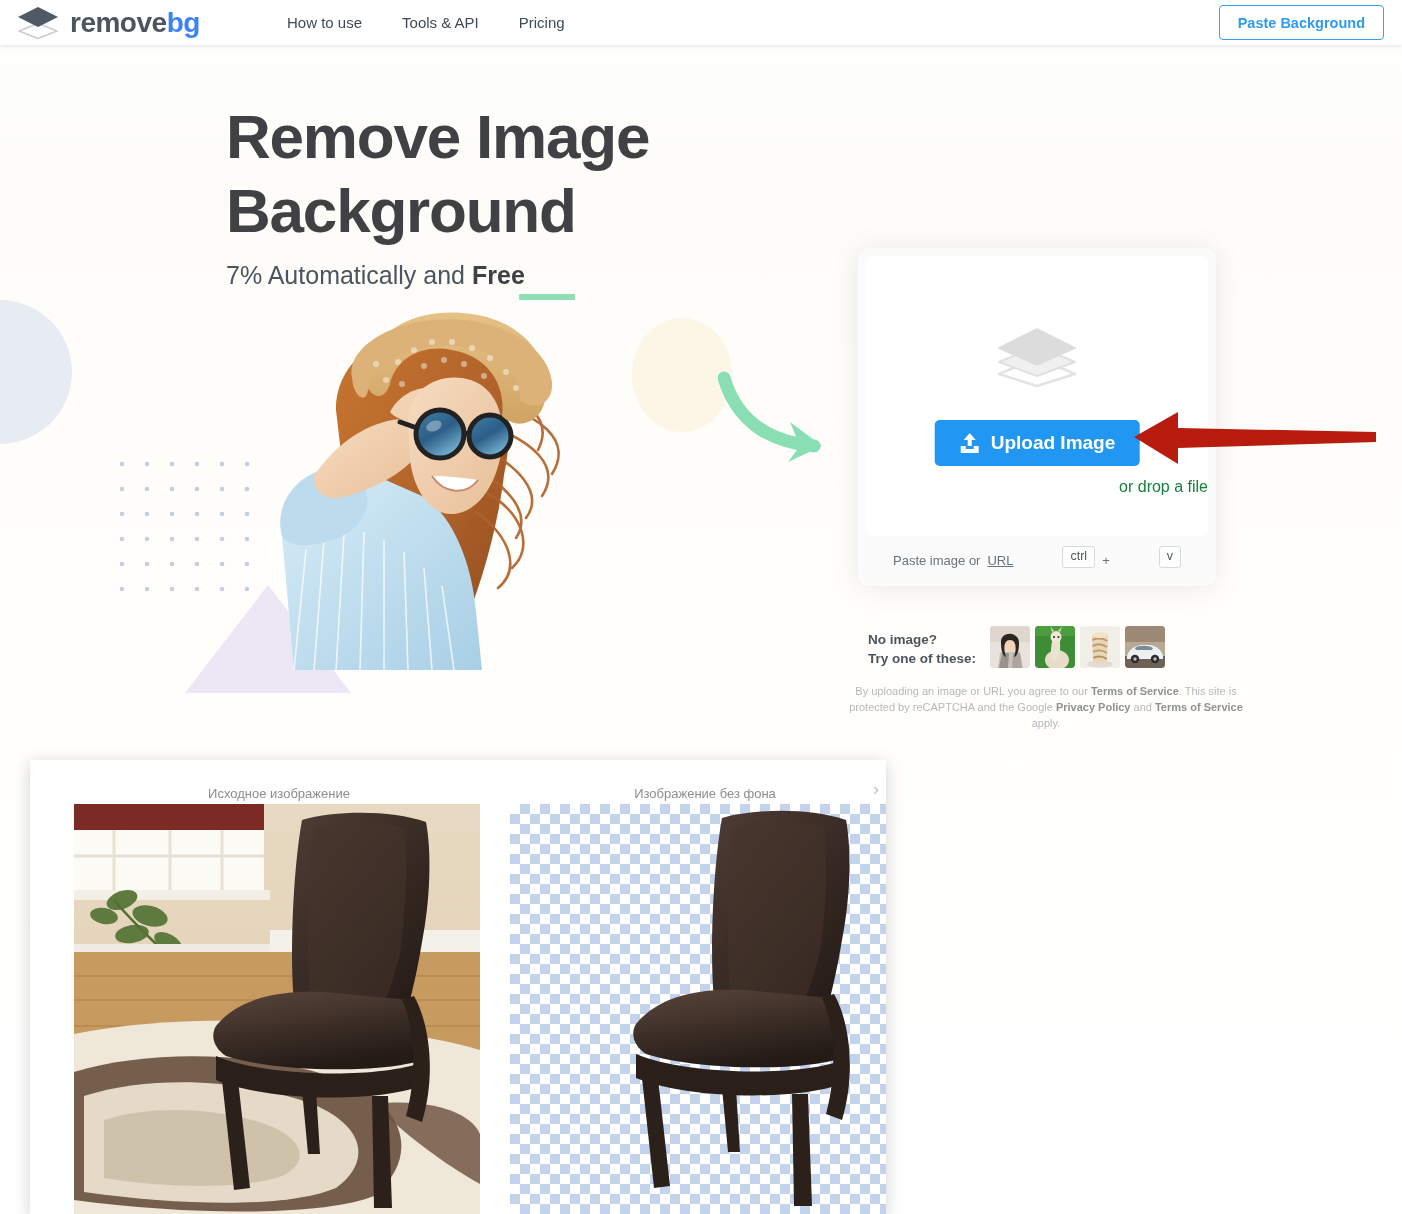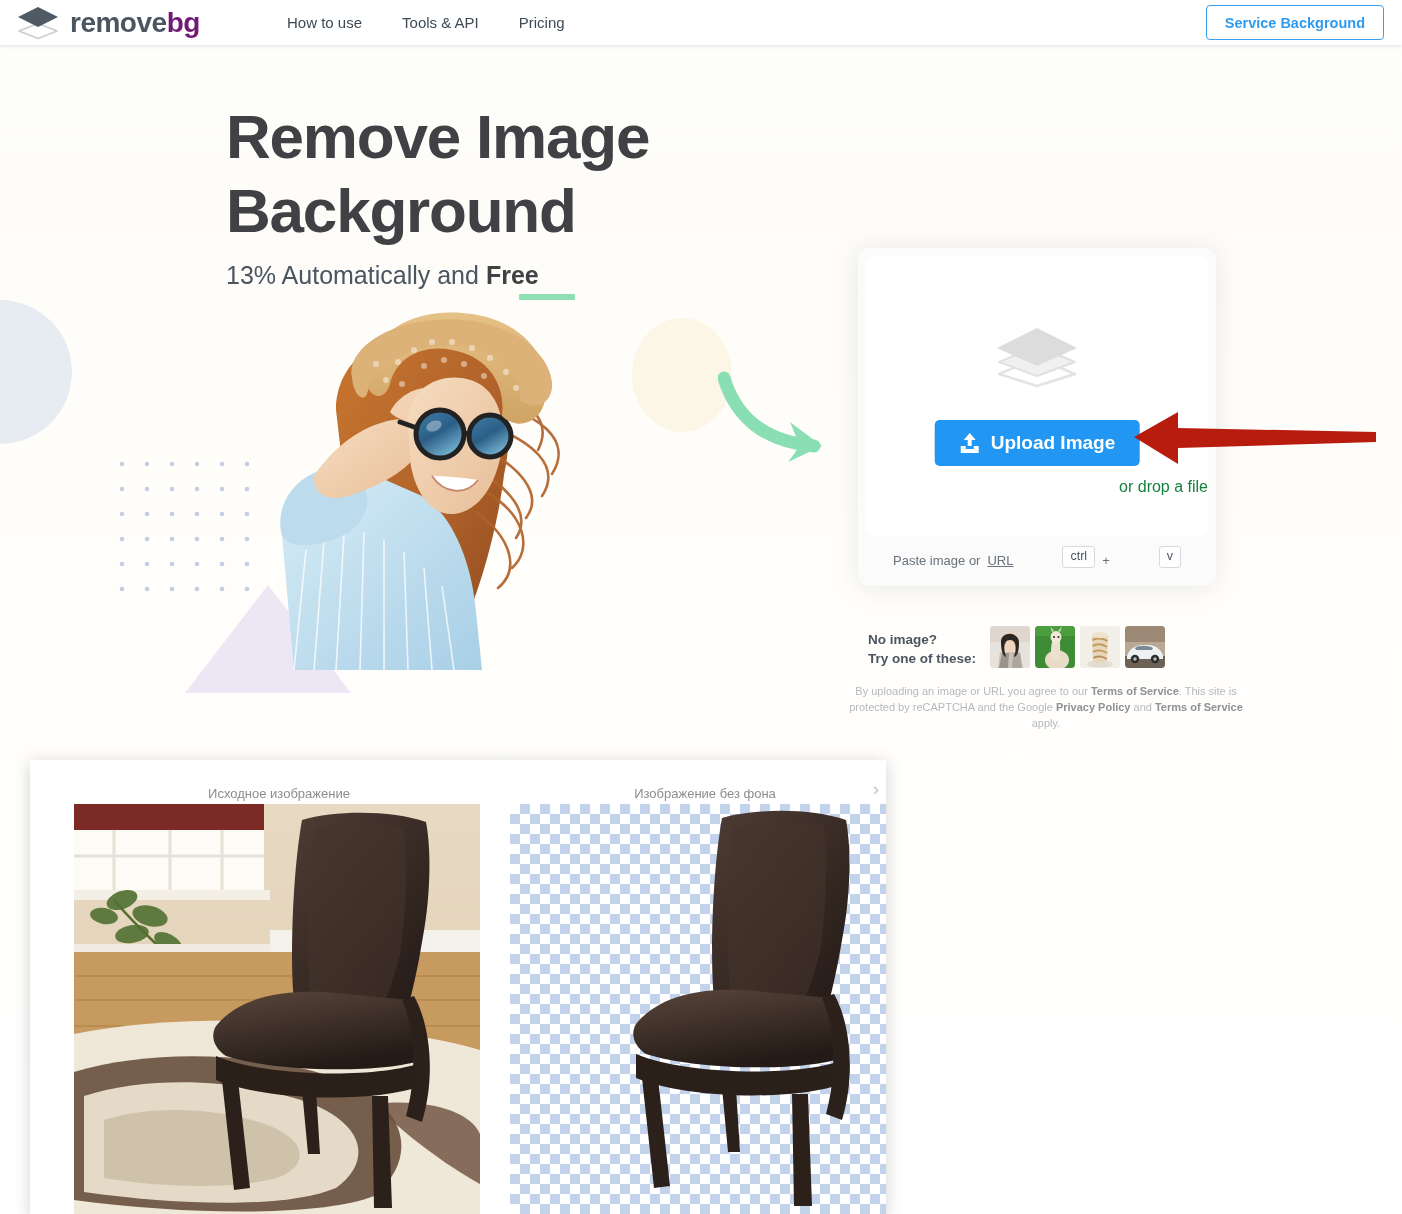--- a/index.html
+++ b/index.html
@@ -29,21 +29,21 @@
     position: absolute; left: 16px; top: 2px;
     display: flex; align-items: center; gap: 10px;
     height: 42px;
   }
   #logo-icon { width: 44px; height: 34px; display: block; }
   #logo-text {
     font-size: 28px; font-weight: 700; letter-spacing: -0.5px;
     line-height: 1;
   }
   #logo-text .dark { color: #4a5560; }
-  #logo-text .grey { color: #701a75; }
+  #logo-text .grey { color: #3b82f6; }
 
   #nav { position: absolute; left: 287px; top: 0; height: 45px;
          display: flex; align-items: center; gap: 40px; }
   .nav-link {
     font-size: 15px; color: #3f4a54; text-decoration: none;
     white-space: nowrap; cursor: pointer;
   }
 
   #cta-btn {
     position: absolute; right: 18px; top: 5px;
@@ -263,26 +263,26 @@
       </svg>
       <div id="logo-text"><span class="dark">remove</span><span class="grey">bg</span></div>
     </div>
 
     <nav id="nav">
       <a class="nav-link">How to use</a>
       <a class="nav-link">Tools &amp; API</a>
       <a class="nav-link">Pricing</a>
     </nav>
 
-    <button id="cta-btn">Service Background</button>
+    <button id="cta-btn">Paste Background</button>
   </div>
 
   <div id="hero-left">
     <h1 id="hero-title">Remove Image Background</h1>
-    <div id="hero-sub"><span>13% Automatically and </span><b>Free</b></div>
+    <div id="hero-sub"><span>7% Automatically and </span><b>Free</b></div>
     <div id="free-underline"></div>
   </div>
 
   <svg id="hero-photo" viewBox="0 0 460 370">
     <defs>
       <linearGradient id="shirt" x1="0" y1="0" x2="1" y2="1">
         <stop offset="0%" stop-color="#d7ecf6"></stop>
           <stop offset="100%" stop-color="#a8cfe6"></stop>
       </linearGradient>
       <linearGradient id="hair" x1="0" y1="0" x2="1" y2="1">

